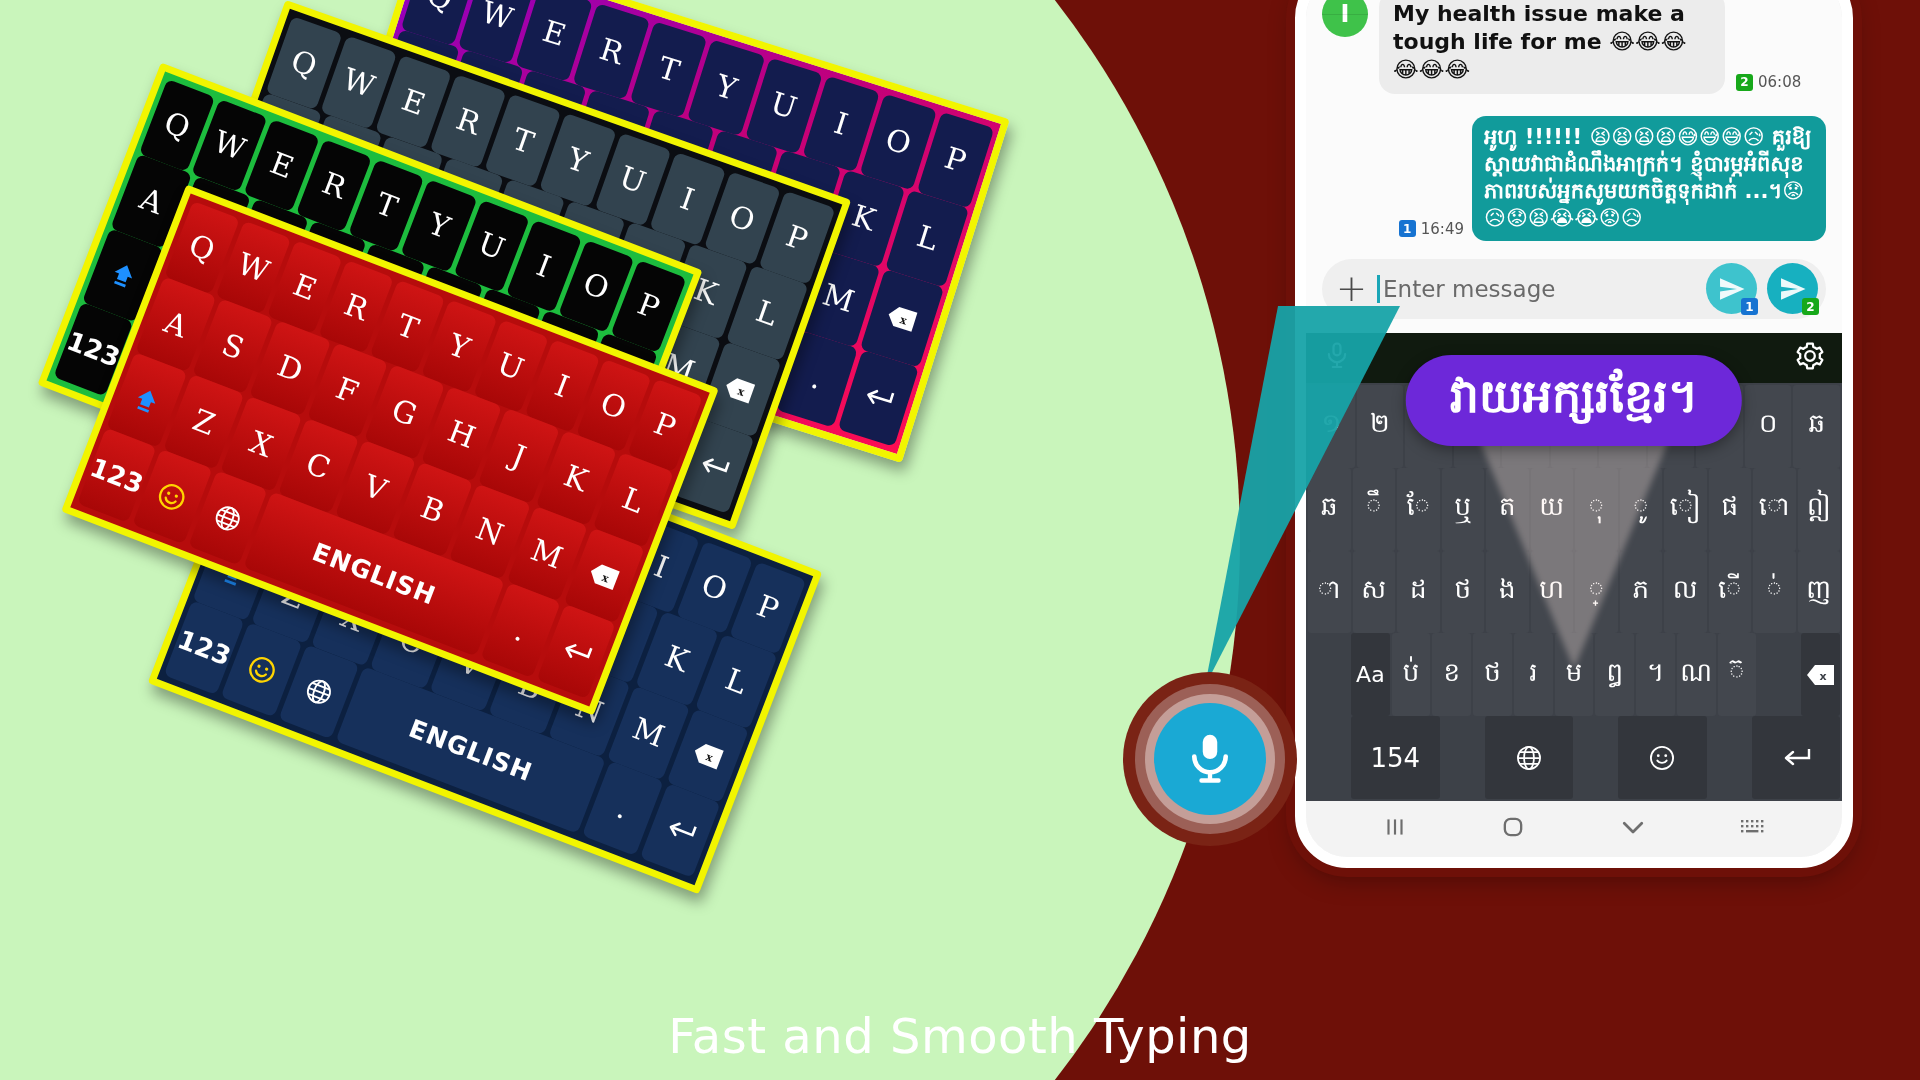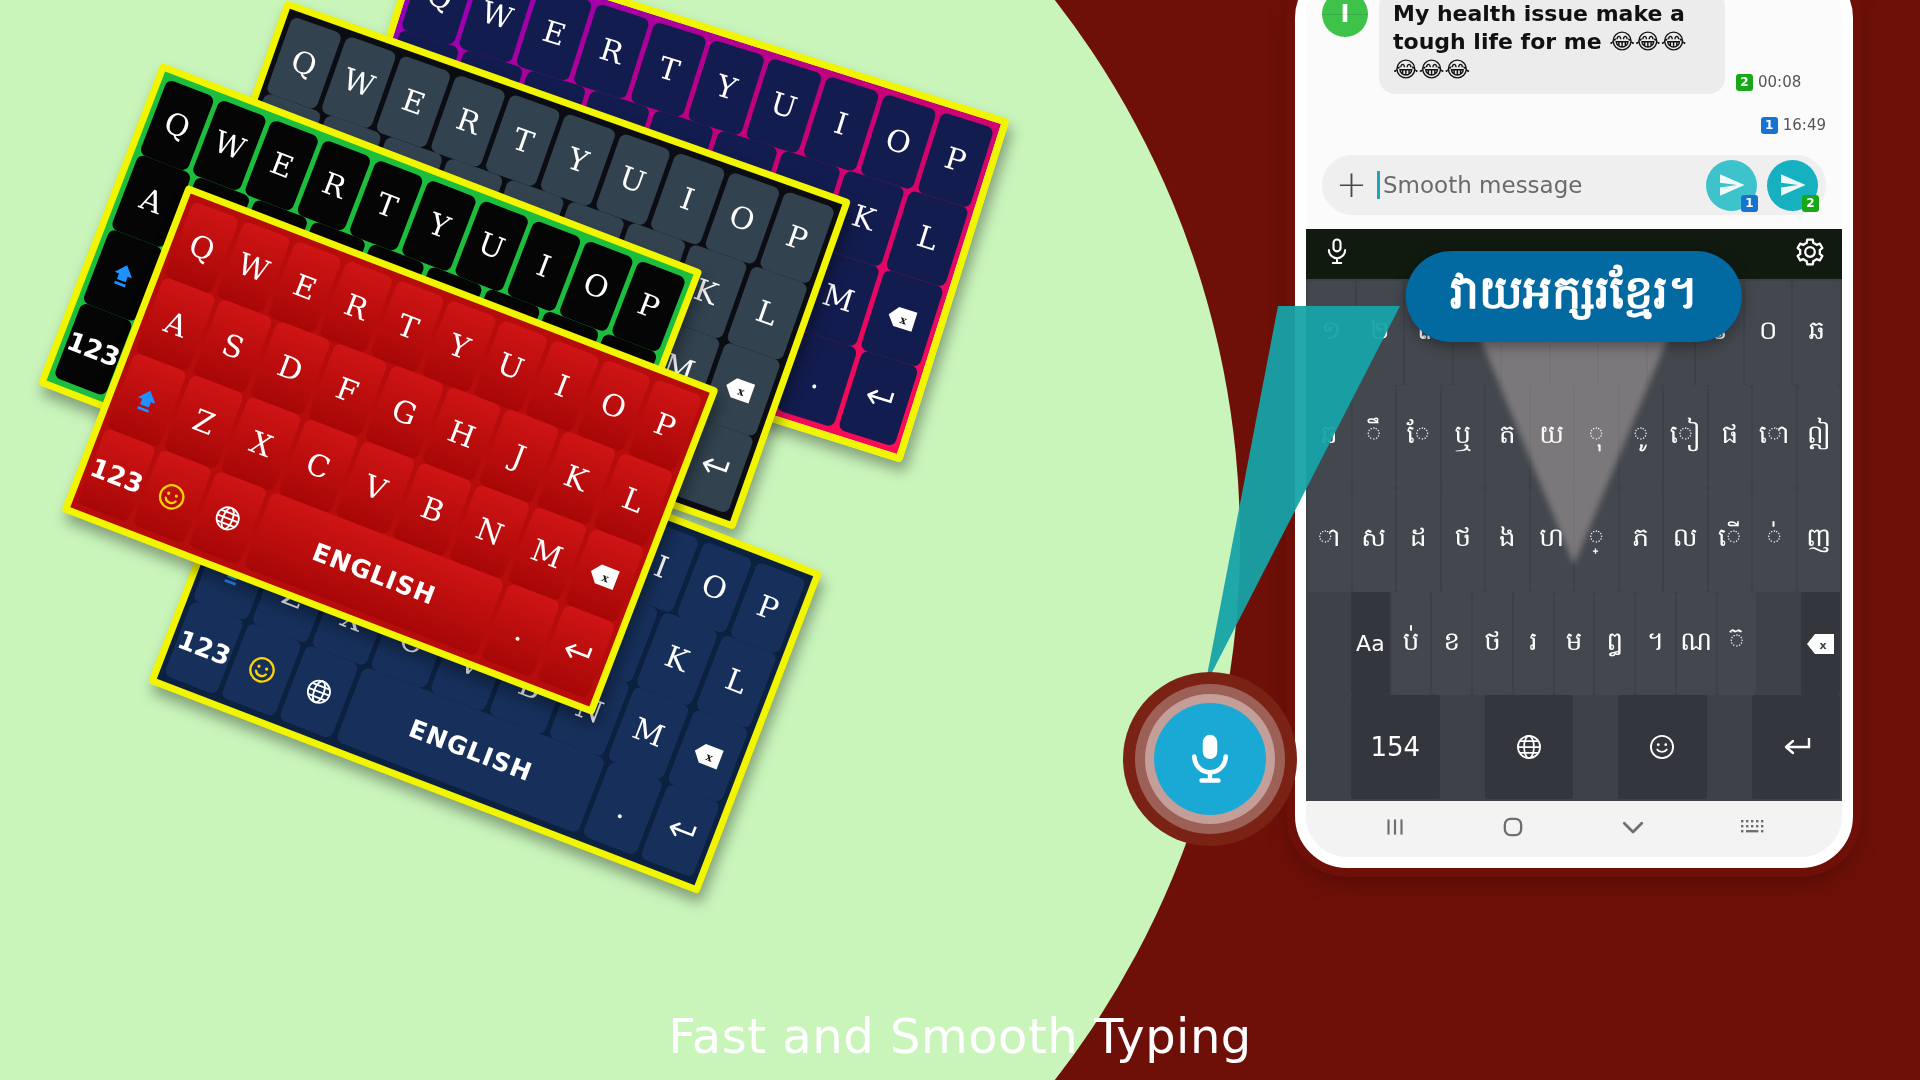--- a/index.html
+++ b/index.html
@@ -146,21 +146,21 @@
   .kkey.spacebar{flex:4.2;font-size:25px;}
   .kkey.sm{font-size:22px;}
   .glow{
     position:absolute;left:50%;top:46px;transform:translateX(-50%);
     width:0;height:0;border-left:120px solid transparent;border-right:120px solid transparent;
     border-top:290px solid rgba(255,235,230,.30);
     pointer-events:none;filter:blur(3px);
   }
   .popup{
     position:absolute;left:50%;top:22px;transform:translateX(-50%);
-    background:#0369a1;border-radius:60px;padding:12px 44px;
+    background:#6d28d9;border-radius:60px;padding:12px 44px;
     color:#fff;font-size:46px;font-weight:700;white-space:nowrap;
     box-shadow:0 4px 14px rgba(0,0,0,.35);
     font-family:"DejaVu Sans","Liberation Sans",sans-serif;
   }
   .navbar{
     height:56px;background:#f3f3f3;flex:0 0 auto;display:flex;align-items:center;
     justify-content:space-around;padding:0 30px;
   }
   .beam-tri{
     position:absolute;left:1110px;top:296px;z-index:3;
@@ -577,36 +577,37 @@
 
   <div class="phone">
     <div class="phone-screen">
 
       <div class="chat">
         <div class="msg-in">
           <div class="avatar">I</div>
           <div class="bubble-in">My health issue make a tough life for me 😂😂😂😂😂😂</div>
           <div class="stamp">
             <span class="simbadge sim2">2</span>
-            <span>00:08</span>
+            <span>06:08</span>
           </div>
         </div>
 
         <div class="msg-out">
           <div class="stamp">
             <span class="simbadge sim1">1</span>
             <span>16:49</span>
           </div>
+          <div class="bubble-out">អូហូ !!!!!! 😫😫😫😫😅😅😅😥 គួរឱ្យស្តាយវាជាដំណឹងអាក្រក់។ ខ្ញុំបារម្ភអំពីសុខភាពរបស់អ្នកសូមយកចិត្តទុកដាក់ ...។😟😥😟😫😭😭😟😥</div>
         </div>
       </div>
 
       <div class="inputbar">
         <span class="plus">+</span>
         <span class="caret"></span>
-        <span class="ph">Smooth message</span>
+        <span class="ph">Enter message</span>
         <span class="sendbtn light">
           <svg width="30" height="30" viewBox="0 0 24 24">
               <path d="M2.4 20.6 22 12 2.4 3.4l.05 6.7L16 12 2.45 13.9z" fill="#fff" opacity=".92"></path>
             </svg>
           <span class="sendbadge sim1">1</span>
         </span>
         <span class="sendbtn">
           <svg width="30" height="30" viewBox="0 0 24 24">
               <path d="M2.4 20.6 22 12 2.4 3.4l.05 6.7L16 12 2.45 13.9z" fill="#fff" opacity=".92"></path>
             </svg>

